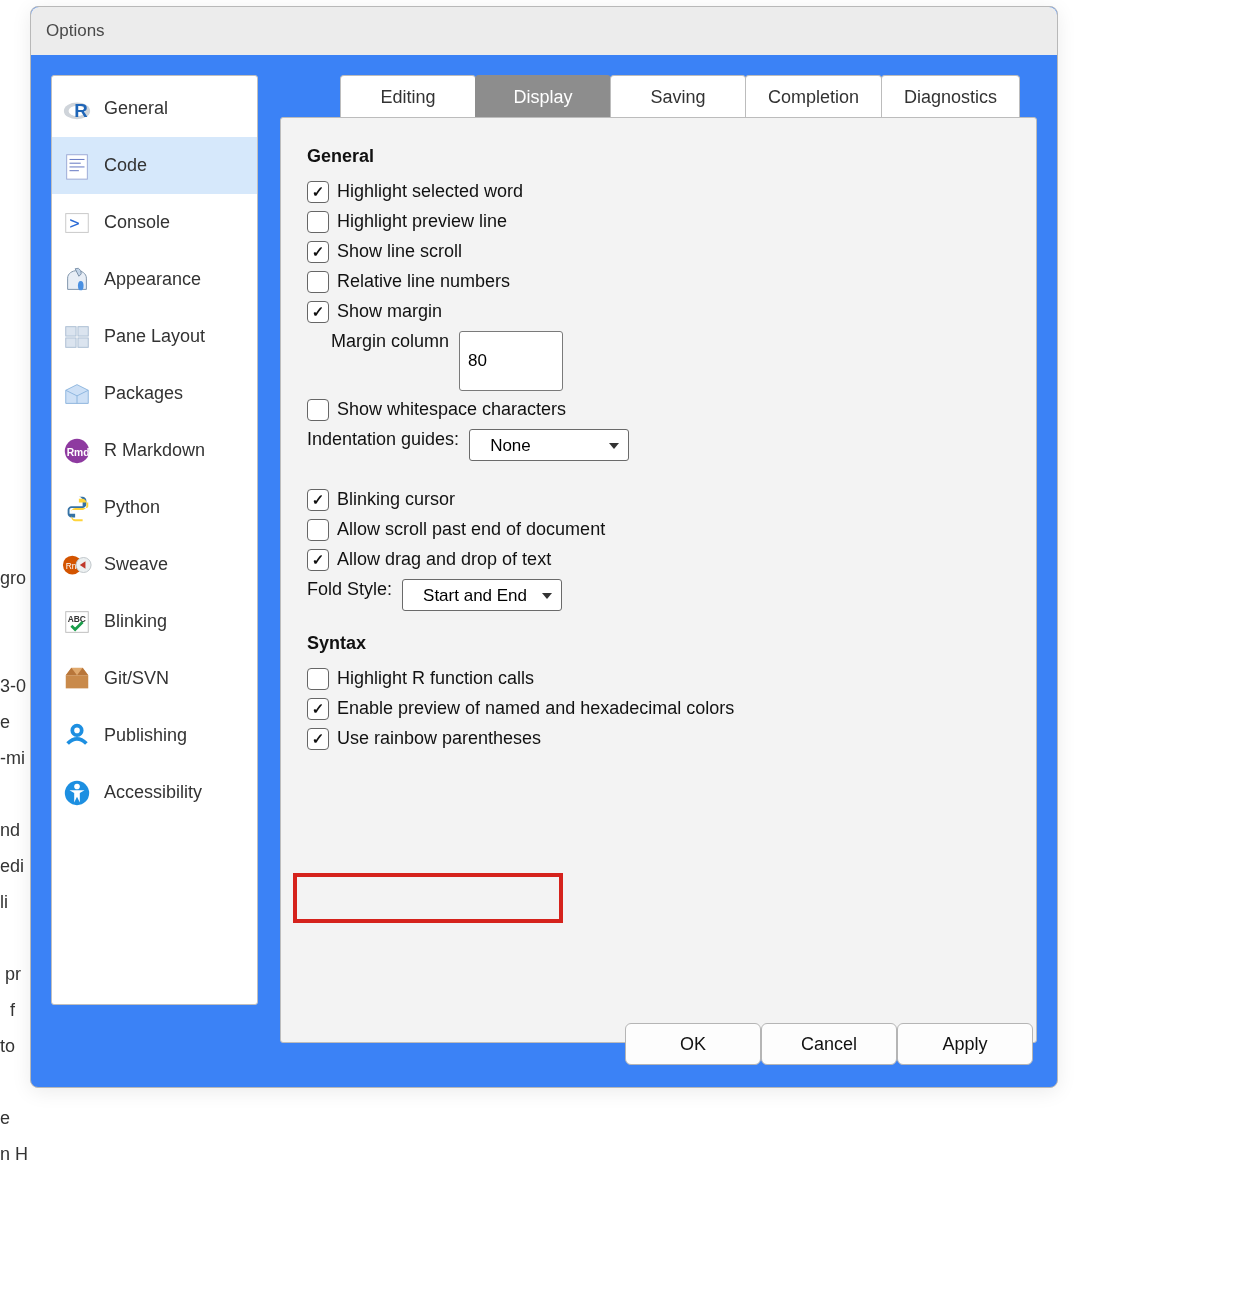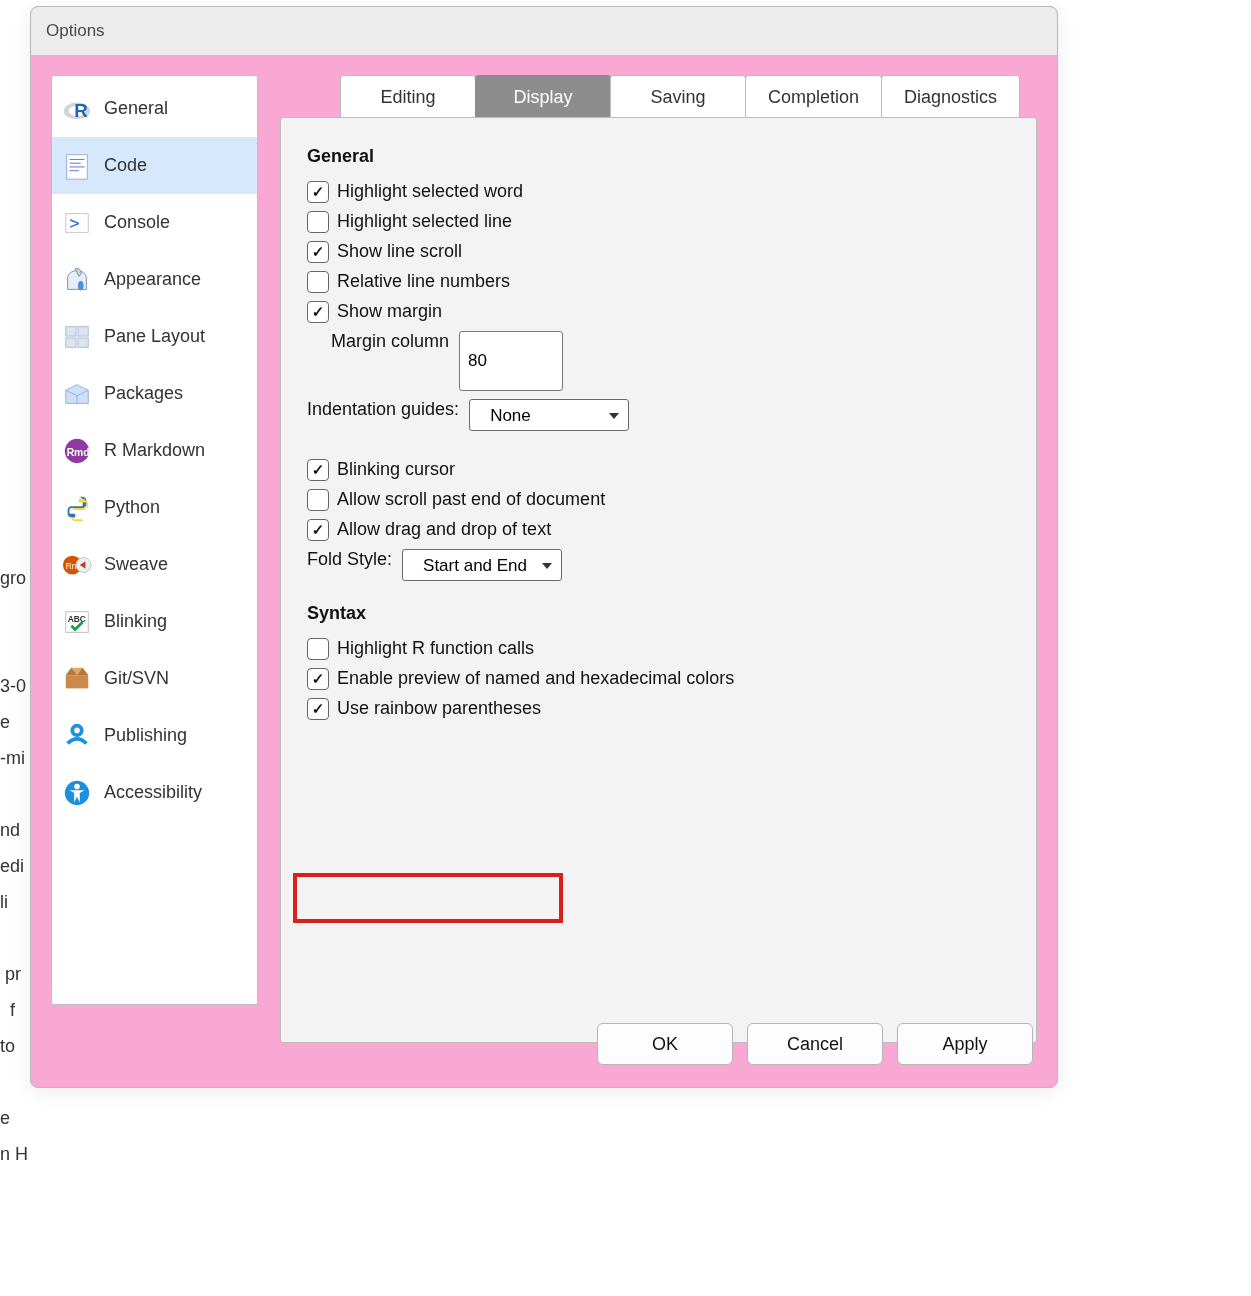--- a/index.html
+++ b/index.html
@@ -1,18 +1,18 @@
 <!DOCTYPE html>
 <html><head>
 <meta charset="utf-8">
 <style>
   html,body{margin:0;padding:0;font-family:"Segoe UI",Arial,sans-serif;font-size:17px;color:#111;background:#fff}
   .backdrop{background:#fff;width:1251px;height:1296px;position:relative;overflow:hidden}
   .bg-text{position:absolute;left:0;top:560px;font-family:Liberation Sans, sans-serif;font-size:18px;line-height:36px;white-space:pre;color:#333}
-  .dialog{position:absolute;left:30px;top:6px;width:1026px;height:1080px;background:#f9a8d4;border:1px solid #b8b8b8;border-radius:8px;box-shadow:0 4px 20px rgba(0,0,0,0.08)}
+  .dialog{position:absolute;left:30px;top:6px;width:1026px;height:1080px;background:#3b82f6;border:1px solid #b8b8b8;border-radius:8px;box-shadow:0 4px 20px rgba(0,0,0,0.08)}
   .titlebar{height:40px;display:flex;align-items:center;padding:4px 15px;background:#ececec;border-top-left-radius:8px;border-top-right-radius:8px;color:#4a4a4a;font-size:17px}
   .body{display:flex;padding:20px 20px 10px 20px}
   
   .sidebar{width:205px;height:920px;background:#fff;border:1px solid #bfbfbf;border-radius:3px;padding:4px 0}
   .side-item{display:flex;align-items:center;height:57px;padding:0 10px;cursor:pointer}
   .side-item.selected{background:#d6e8fb}
   .side-icon{width:30px;height:30px;margin-right:12px;display:flex;align-items:center;justify-content:center;flex-shrink:0}
   .side-label{font-size:18px;color:#333}
   
   .content-wrap{flex:1;margin-left:22px;position:relative}
@@ -24,21 +24,21 @@
   .opt-row{display:flex;align-items:flex-start;margin:8px 0;font-size:18px}
   .chk{width:20px;height:20px;border:1.5px solid #666;border-radius:4px;background:#fff;margin-right:8px;display:flex;align-items:center;justify-content:center;cursor:pointer;flex-shrink:0}
   .chk.checked::after{content:"✓";font-size:15px;font-weight:bold;color:#111}
   .indent{margin-left:24px}
   .textin{width:86px;height:30px;border:1px solid #7a7a7a;border-radius:3px;padding:14px 8px;font-size:17px;margin-left:10px;background:#fff}
   .sel{height:32px;border:1px solid #6a6a6a;border-radius:3px;background:#fff;font-size:17px;padding:2px 28px 2px 20px;margin-left:10px;appearance:none;position:relative;cursor:pointer}
   .sel-wrap{position:relative;display:inline-block}
   .sel-wrap::after{content:"";position:absolute;right:10px;top:50%;margin-top:-2px;border-left:5px solid transparent;border-right:5px solid transparent;border-top:6px solid #333;pointer-events:none}
   .highlight-box{position:absolute;border:4px solid #d5221c;pointer-events:none}
   
-  .footer{position:absolute;right:24px;bottom:22px;display:flex;gap:14px}
+  .footer{position:absolute;right:24px;bottom:22px;display:flex;}
   .btn{width:134px;height:40px;border:1px solid #b5b5b5;border-radius:6px;background:#fdfdfd;font-size:18px;cursor:pointer;display:flex;align-items:center;justify-content:center}
   .side-icon svg{width:30px;height:30px}
 </style>
 </head>
 <body>
 
 <div class="backdrop">
   <div class="bg-text">gro
 
 
@@ -219,39 +219,43 @@
 
         <div class="panel">
           <div class="section-head">General</div>
 
           <div class="opt-row">
             <span class="chk checked"></span>
             <span>Highlight selected word</span>
           </div>
           <div class="opt-row">
             <span class="chk"></span>
-            <span>Highlight selected line</span>
+            <span>Highlight preview line</span>
           </div>
           <div class="opt-row">
             <span class="chk checked"></span>
             <span>Show line scroll</span>
           </div>
           <div class="opt-row">
             <span class="chk"></span>
             <span>Relative line numbers</span>
           </div>
           <div class="opt-row">
             <span class="chk checked"></span>
             <span>Show margin</span>
           </div>
           <div class="opt-row indent">
             <span>Margin column</span>
             <input class="textin" value="80" style="">
           </div>
           <div class="opt-row">
+            <span class="chk"></span>
+            <span>Show whitespace characters</span>
+          </div>
+          <div class="opt-row">
             <span>Indentation guides:</span>
             <span class="sel-wrap"><select class="sel" style="width:160px"><option>None</option></select></span>
           </div>
 
           <div style="height:12px"></div>
           <div class="opt-row">
             <span class="chk checked"></span>
             <span>Blinking cursor</span>
           </div>
           <div class="opt-row">

